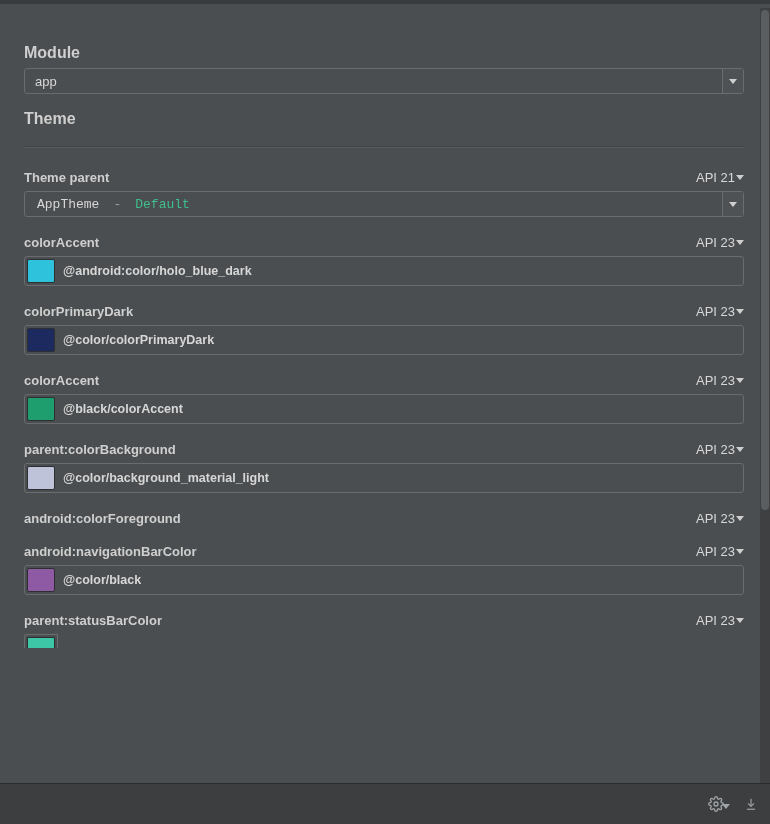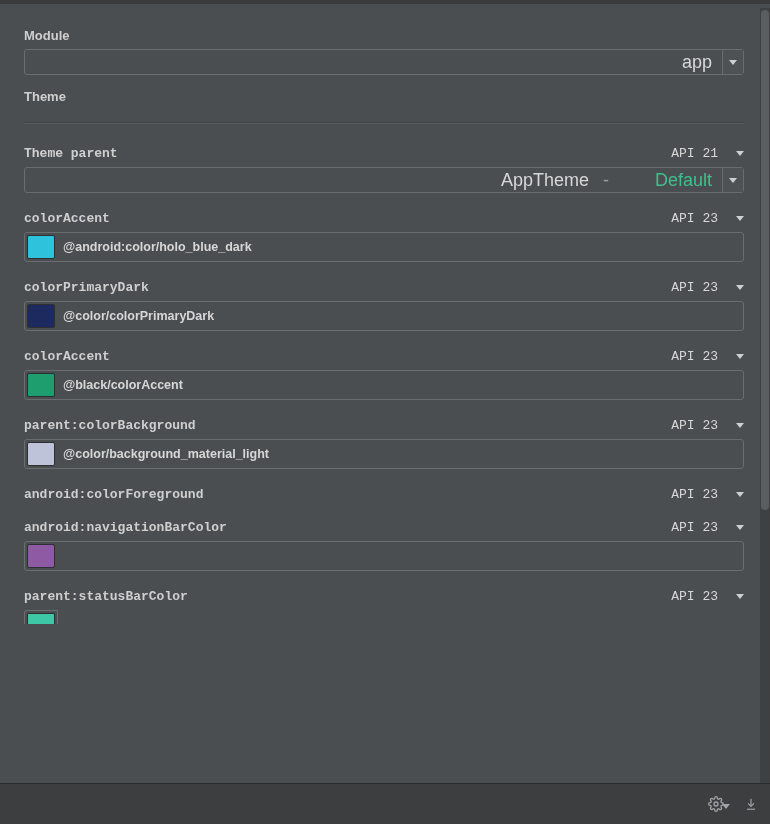--- a/index.html
+++ b/index.html
@@ -20,43 +20,43 @@
     border-top: 4px solid #393b3c;
     overflow: hidden;
   }
   .content {
     position: absolute;
     left: 0; right: 10px; top: 0; bottom: 0;
     padding: 24px 0 0 24px;
     overflow: hidden;
   }
   .field-label {
-    font-size: 13px;
+    font-size: 16px;
     font-weight: 700;
     color: #cfcfcf;
     margin-bottom: 6px;
+    margin-top: 16px;
   }
   .combo {
     display: flex;
     align-items: stretch;
     border: 1px solid #6a6d6f;
     border-radius: 3px;
     background: #4b4e50;
     height: 26px;
     box-sizing: border-box;
   }
   .combo .body {
     flex: 1;
     display: flex;
     align-items: center;
     gap: 8px;
     padding: 0 10px;
     color: #d7d7d7;
-    font-size: 18px;
-    justify-content: flex-end;
+    font-size: 13px;
   }
   .combo .arrow {
     width: 20px;
     border-left: 1px solid #6a6d6f;
     display: flex;
     align-items: center;
     justify-content: center;
     background: #4f5254;
   }
   .caret-down {
@@ -77,48 +77,46 @@
     border: none;
     border-top: 1px solid #414345;
     border-bottom: 1px solid #5a5d5f;
     height: 0;
   }
   .row-header {
     display: flex;
     align-items: center;
     justify-content: space-between;
     margin-bottom: 6px;
-    font-family: Liberation Mono, monospace;
   }
   .row-header .left {
     font-size: 13px;
     font-weight: 700;
     color: #cfcfcf;
   }
   .row-header .right {
     display: flex;
     align-items: center;
-    gap: 18px;
+    gap: 1px;
     color: #d7d7d7;
     font-size: 13px;
     text-align: right;
   }
   .small-caret {
     width: 0; height: 0;
     border-left: 4px solid transparent;
     border-right: 4px solid transparent;
     border-top: 5px solid #cfcfcf;
   }
   .parent-combo .body .sep {
     color: #9a9fa2;
     padding: 0 6px;
   }
   .parent-combo .body .variant {
     color: #3fbf8d;
-    margin-left: 32px;
   }
   .color-field {
     display: flex;
     align-items: stretch;
     border: 1px solid #6a6d6f;
     border-radius: 3px;
     height: 30px;
     box-sizing: border-box;
     overflow: hidden;
     background: #4b4e50;
@@ -231,21 +229,21 @@
 
       <div class="group">
         <div class="row-header">
           <div class="left">Theme parent</div>
           <div class="right">
             <span>API 21</span>
             <span class="small-caret"></span>
           </div>
         </div>
         <div class="combo parent-combo">
-          <div class="body" style="padding-left:12px;">
+          <div class="body" style="padding-left:12px;font-family:Liberation Mono, monospace;">
             <span>AppTheme</span>
             <span class="sep">-</span>
             <span class="variant">Default</span>
           </div>
           <div class="arrow">
             <span class="caret-down"></span>
           </div>
         </div>
       </div>
 
@@ -314,20 +312,21 @@
           <div class="group">
             <div class="row-header">
               <div class="left">android:navigationBarColor</div>
               <div class="right">
                 <span>API 23</span>
                 <span class="small-caret"></span>
               </div>
             </div>
             <div class="color-field">
               <div class="swatch" style="background: rgb(141, 90, 163);"></div>
+              <div class="val">@color/black</div>
             </div>
           </div>
         </div>
 
       <div class="group" style="margin-bottom:0">
         <div class="row-header">
           <div class="left">parent:statusBarColor</div>
           <div class="right">
             <span>API 23</span>
             <span class="small-caret"></span>

